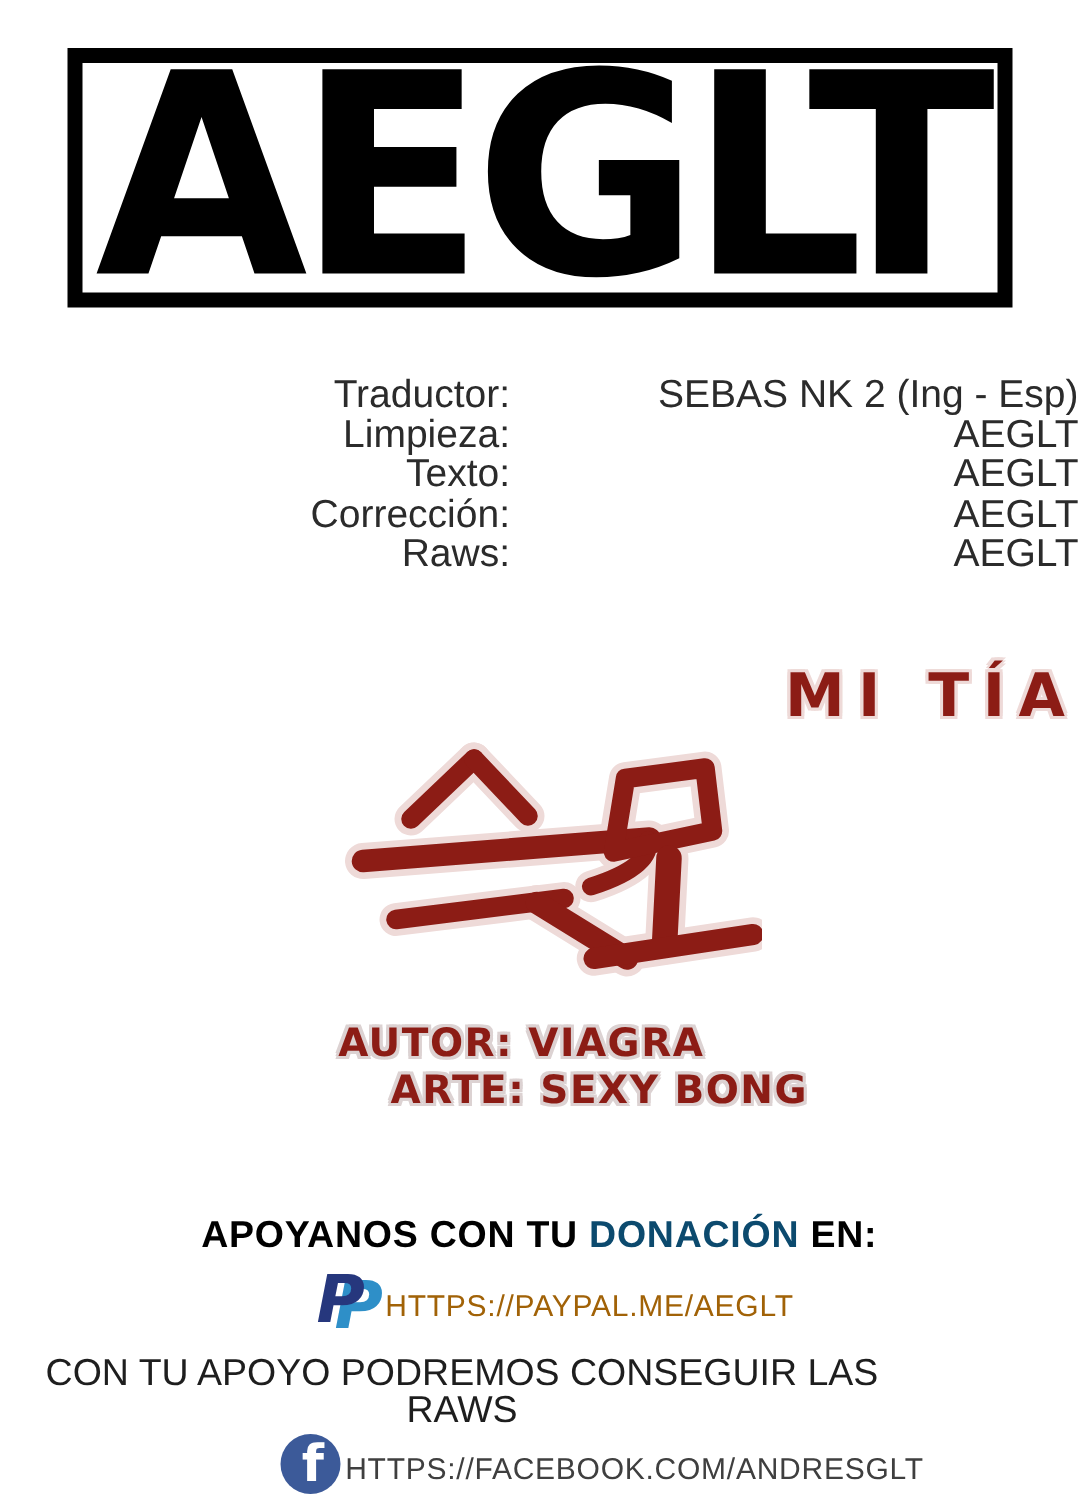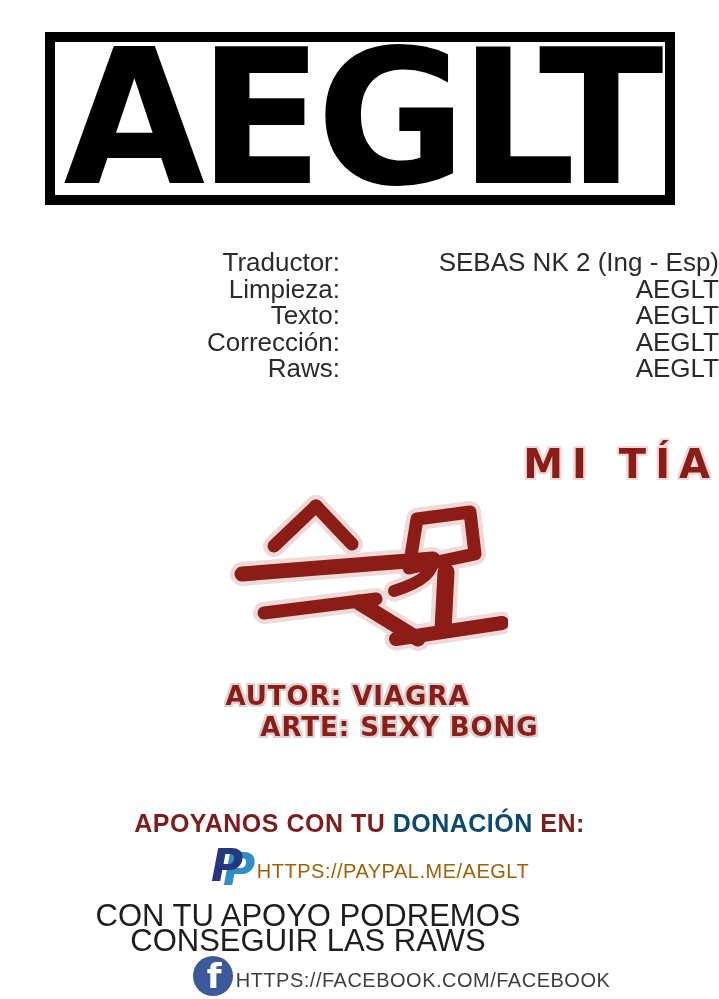--- a/index.html
+++ b/index.html
@@ -30,30 +30,30 @@
   .author-line{position:absolute;width:719px;text-align:center;
     font-family:"DejaVu Sans",sans-serif;font-weight:bold;font-size:26px;letter-spacing:1px;}
   .author-line.l1{top:681px;transform:translateX(-12px);}
   .author-line.l2{top:712px;transform:translateX(40px);}
   .halo2{text-shadow:-2px -2px 0 #dcd2d2,2px -2px 0 #dcd2d2,-2px 2px 0 #dcd2d2,
         2px 2px 0 #dcd2d2,0 -2px 0 #dcd2d2,0 2px 0 #dcd2d2,-2px 0 0 #dcd2d2,2px 0 0 #dcd2d2;}
 
   
   .donation-heading{position:absolute;left:0;top:809px;width:719px;text-align:center;
     font-weight:bold;font-size:25px;letter-spacing:0.5px;}
-  .don-red{color:#7f1d1d;}
+  .don-red{color:#000000;}
   .don-green{color:#0c4a6e;}
   .paypal-row{position:absolute;left:0;top:840px;width:719px;display:flex;
     justify-content:center;align-items:flex-end;transform:translateX(10px);}
   .paypal-row .url{font-size:20px;color:#a16207;letter-spacing:0.5px;margin:0 0 7px 1px;}
   .pp-icon{display:block;}
 
   
   .footer-msg{position:absolute;left:0;top:903px;width:616px;text-align:center;
-    font-size:31px;line-height:25px;color:#1e1e1e;}
+    font-size:25px;line-height:25px;color:#1e1e1e;}
   .fb-row{position:absolute;left:0;top:956px;width:719px;display:flex;
     justify-content:center;align-items:flex-end;transform:translateX(42px);}
   .fb-circle{width:40px;height:40px;border-radius:50%;background:#3c5a99;position:relative;
     overflow:hidden;flex:0 0 auto;}
   .fb-f{position:absolute;left:14px;top:3px;color:#fff;font-family:"DejaVu Sans",sans-serif;
     font-weight:bold;font-size:34px;line-height:1;}
   .fb-row .url{font-size:20px;color:#3f3f3f;letter-spacing:0.5px;margin:0 0 4px 3px;}
 </style>
 </head>
 <body>
@@ -126,14 +126,14 @@
 </div>
 
 <div class="footer-msg">
   <div>CON TU APOYO PODREMOS CONSEGUIR LAS RAWS</div>
 </div>
 
 <div class="fb-row">
   <div class="fb-circle">
     <span class="fb-f">f</span>
   </div>
-  <span class="url">HTTPS://FACEBOOK.COM/FACEBOOK</span>
+  <span class="url">HTTPS://FACEBOOK.COM/ANDRESGLT</span>
 </div>
 
 </body></html>

